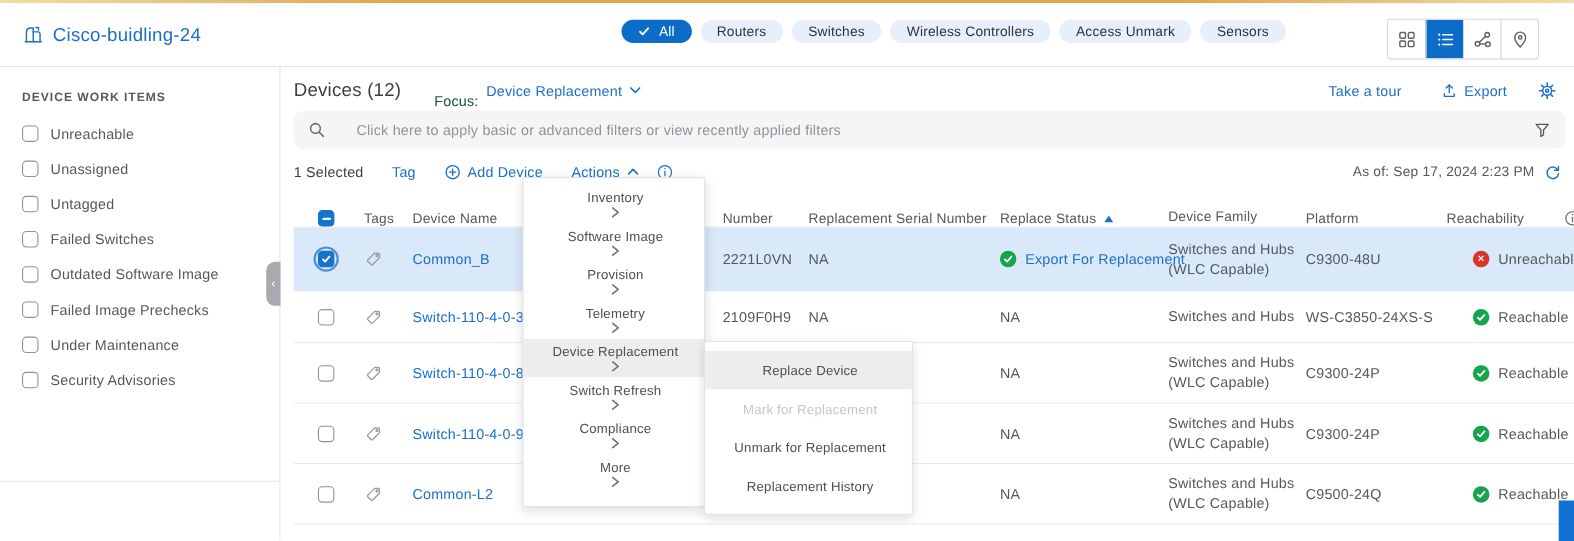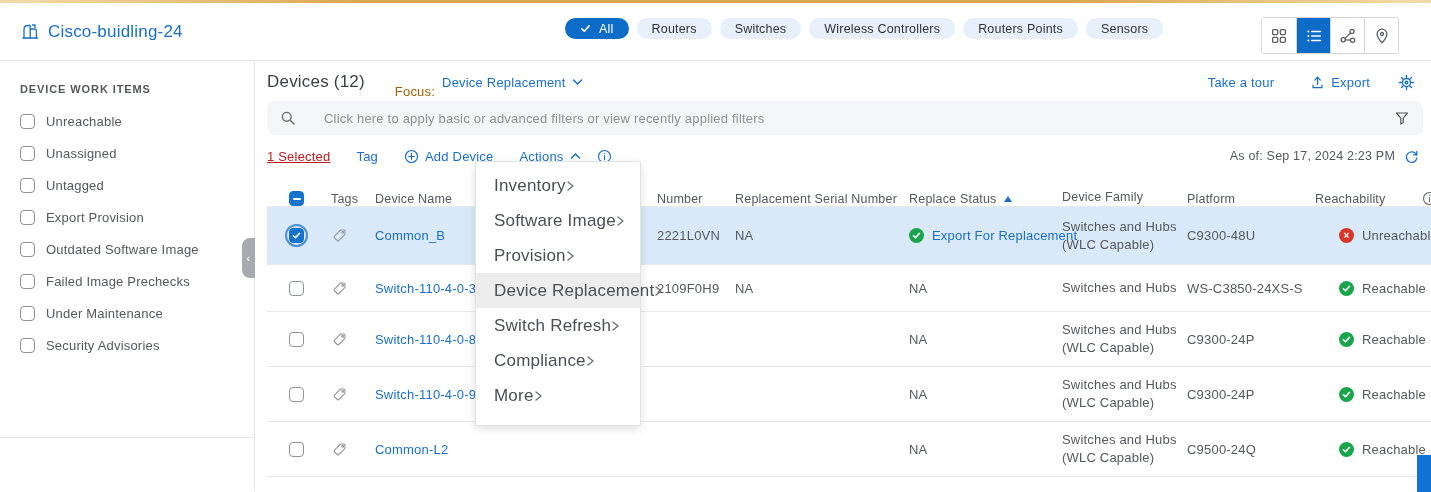--- a/index.html
+++ b/index.html
@@ -30,30 +30,30 @@
   .cb.checked{background:#1673cc; border-color:#1673cc;}
   .cb.ind{background:#1673cc; border-color:#1673cc;}
   .cb.ind::after{content:""; width:8px; height:2px; background:#fff; border-radius:1px;}
   .ring{display:inline-flex; padding:2px; border:2px solid #4d8ed6; border-radius:50%; margin:-4px;}
   .side-divider{position:absolute; left:0; top:376px; width:100%; height:1px; background:#e9eaec;}
   .collapse-tab{position:absolute; right:-1px; top:177px; width:13px; height:40px; background:#a7abb0; border-radius:8px 0 0 8px; color:#fff; display:flex; align-items:center; justify-content:center; font-size:11px; cursor:pointer;}
   
   main{flex:1; position:relative; padding:0 0 0 12px; overflow:hidden;}
   .title-row{height:38px; margin-top:2px; display:flex; align-items:center; padding-right:16px; font-size:13px;}
   .devices-title{font-size:17px; color:var(--txt-dark);}
-  .focus-lbl{margin-left:30px; color:#a16207;margin-top:18px;}
+  .focus-lbl{margin-left:30px; color:#14532d;margin-top:18px;}
   .focus-val{color:var(--brand); margin-left:7px; display:inline-flex; align-items:center; gap:6px; cursor:pointer;}
   .title-spacer{flex:1;}
   .hlink{color:var(--brand); display:inline-flex; align-items:center; gap:6px; cursor:pointer;}
   .ml36{margin-left:36px;} .ml28{margin-left:28px;}
   .search-row{height:34px; background:#f4f5f6; border-radius:8px; margin:0 8px 0 0; display:flex; align-items:center; padding:0 13px; gap:28px;}
   .search-row input{flex:1; border:none; background:transparent; outline:none; font-family:inherit; font-size:13px; color:var(--txt-dark); letter-spacing:.2px;}
   .search-row input::placeholder{color:#8f9296;}
   .toolbar{height:26px; margin-top:8px; display:flex; align-items:center; font-size:13px; padding-right:12px;}
-  .sel-count{color:#b91c1c;text-decoration:underline;}
+  .sel-count{color:#404040;}
   .tb-link{color:var(--brand); margin-left:26px; display:inline-flex; align-items:center; gap:6px; cursor:pointer;}
   .asof{margin-left:auto; color:var(--txt); font-size:12.5px; display:flex; align-items:center; gap:9px;}
   
   .thead{display:flex; align-items:flex-end; height:36px; margin-top:2px; border-bottom:1px solid var(--line); font-size:12.5px; color:var(--txt);}
   .th{flex:none; display:flex; align-items:center; cursor:pointer;}
   .trow{display:flex; align-items:center; border-bottom:1px solid var(--line); font-size:13px; color:var(--txt); background:#fff;}
   .trow.selected{background:var(--selbg);}
   .td{flex:none; display:flex; align-items:center;}
   .c-check{width:56px; padding-left:22px;}
   .c-tags{width:52px; padding-left:8px;}
@@ -68,21 +68,21 @@
   .name-link{color:var(--brand); cursor:pointer; white-space:nowrap;}
   .status-link{color:var(--brand); cursor:pointer; white-space:nowrap;}
   .st-ic{width:15px; height:15px; border-radius:50%; display:inline-flex; align-items:center; justify-content:center; color:#fff; flex:none; margin-right:8px;}
   .st-ic.green{background:var(--green);}
   .st-ic.red{background:var(--red); font-size:10px; font-weight:bold; line-height:1;}
   .sort-asc{width:0; height:0; border-left:4px solid transparent; border-right:4px solid transparent; border-bottom:6px solid var(--brand); margin-left:7px;}
   .reach-txt{white-space:nowrap;}
   .tagic{display:inline-flex; cursor:pointer;}
   
   .menu{position:absolute; background:#fff; border:1px solid #e2e3e5; border-radius:2px; box-shadow:0 3px 10px rgba(0,0,0,.13); z-index:10;}
-  .menu-item{height:35px; display:flex; align-items:center; justify-content:flex-start; padding:0 15px 0 18px; font-size:17px; color:#4b4f54; cursor:pointer; white-space:nowrap;}
+  .menu-item{height:35px; display:flex; align-items:center; justify-content:center; padding:0 15px 0 18px; font-size:12px; color:#4b4f54; cursor:pointer; white-space:nowrap;flex-direction:column;}
   .menu-item.hl{background:#ededee;}
   .menu-item.disabled{color:#c4c7ca; cursor:default;}
   #actions-menu{left:475px; top:161px; width:166px; padding:6px 0 12px;}
   #replace-submenu{left:640px; top:310px; width:190px; padding:8px 0; z-index:11;}
   .chev{flex:none;}
   .scroll-thumb{position:absolute; right:0; bottom:0; width:14px; height:37px; background:#1272d4; cursor:grab;}
   .info-clip{margin-left:36px; flex:none;}
   svg{display:block;}
 </style>
 </head>
@@ -115,21 +115,21 @@
         <div class="pill">
           <span>Routers</span>
         </div>
         <div class="pill">
           <span>Switches</span>
         </div>
         <div class="pill">
           <span>Wireless Controllers</span>
         </div>
         <div class="pill">
-          <span>Routers Points</span>
+          <span>Access Unmark</span>
         </div>
         <div class="pill">
           <span>Sensors</span>
         </div>
       </div>
     <div class="toggles" id="toggles">
         <div class="toggle">
           <span class="ic">
             <svg width="18" height="18" viewBox="0 0 18 18" fill="none" stroke="currentColor" stroke-width="1.3">
               <rect x="2.6" y="2.6" width="5.1" height="5.1" rx="1.1"></rect>
@@ -184,21 +184,21 @@
           <div class="side-item">
             <span class="cb"></span>
             <span>Unassigned</span>
           </div>
           <div class="side-item">
             <span class="cb"></span>
             <span>Untagged</span>
           </div>
           <div class="side-item">
             <span class="cb"></span>
-            <span>Export Provision</span>
+            <span>Failed Switches</span>
           </div>
           <div class="side-item">
             <span class="cb"></span>
             <span>Outdated Software Image</span>
           </div>
           <div class="side-item">
             <span class="cb"></span>
             <span>Failed Image Prechecks</span>
           </div>
           <div class="side-item">
@@ -516,20 +516,28 @@
         </span>
       </div>
       <div class="menu-item">
         <span>Provision</span>
         <span class="chev">
           <svg width="9" height="12" viewBox="0 0 9 12" fill="none" stroke="#6e7276" stroke-width="1.4" stroke-linecap="round" stroke-linejoin="round">
             <polyline points="2,2 7,6 2,10"></polyline>
           </svg>
         </span>
       </div>
+      <div class="menu-item">
+        <span>Telemetry</span>
+        <span class="chev">
+          <svg width="9" height="12" viewBox="0 0 9 12" fill="none" stroke="#6e7276" stroke-width="1.4" stroke-linecap="round" stroke-linejoin="round">
+            <polyline points="2,2 7,6 2,10"></polyline>
+          </svg>
+        </span>
+      </div>
       <div class="menu-item hl">
         <span>Device Replacement</span>
         <span class="chev">
           <svg width="9" height="12" viewBox="0 0 9 12" fill="none" stroke="#6e7276" stroke-width="1.4" stroke-linecap="round" stroke-linejoin="round">
             <polyline points="2,2 7,6 2,10"></polyline>
           </svg>
         </span>
       </div>
       <div class="menu-item">
         <span>Switch Refresh</span>
@@ -547,16 +555,30 @@
           </svg>
         </span>
       </div>
       <div class="menu-item">
         <span>More</span>
         <span class="chev">
           <svg width="9" height="12" viewBox="0 0 9 12" fill="none" stroke="#6e7276" stroke-width="1.4" stroke-linecap="round" stroke-linejoin="round">
             <polyline points="2,2 7,6 2,10"></polyline>
           </svg>
         </span>
+      </div>
+    </div>
+  <div class="menu" id="replace-submenu">
+      <div class="menu-item hl">
+        <span>Replace Device</span>
+      </div>
+      <div class="menu-item disabled">
+        <span>Mark for Replacement</span>
+      </div>
+      <div class="menu-item">
+        <span>Unmark for Replacement</span>
+      </div>
+      <div class="menu-item">
+        <span>Replacement History</span>
       </div>
     </div>
   <div class="scroll-thumb"></div>
 </div>
 
 </body></html>

